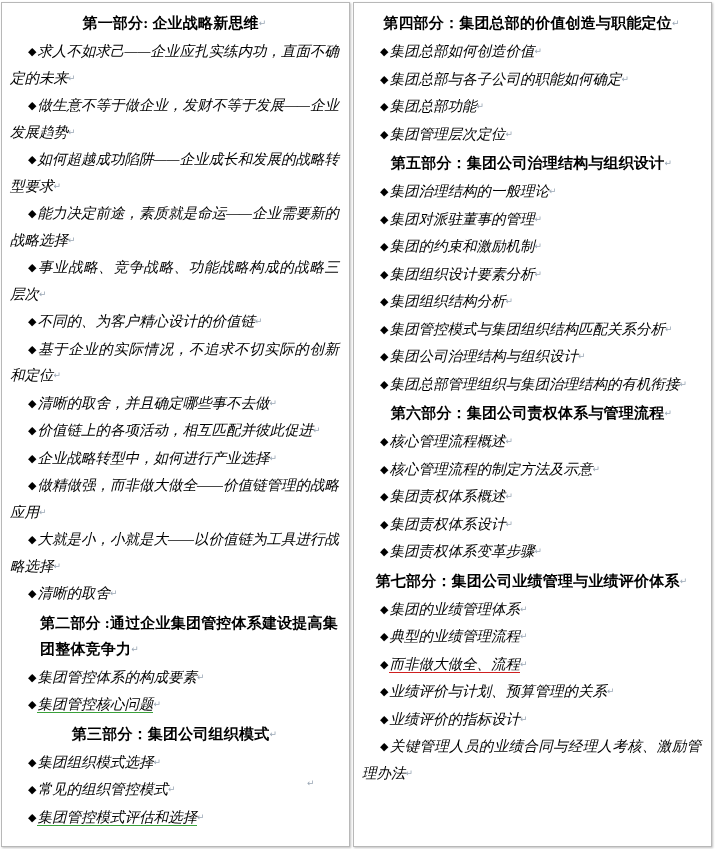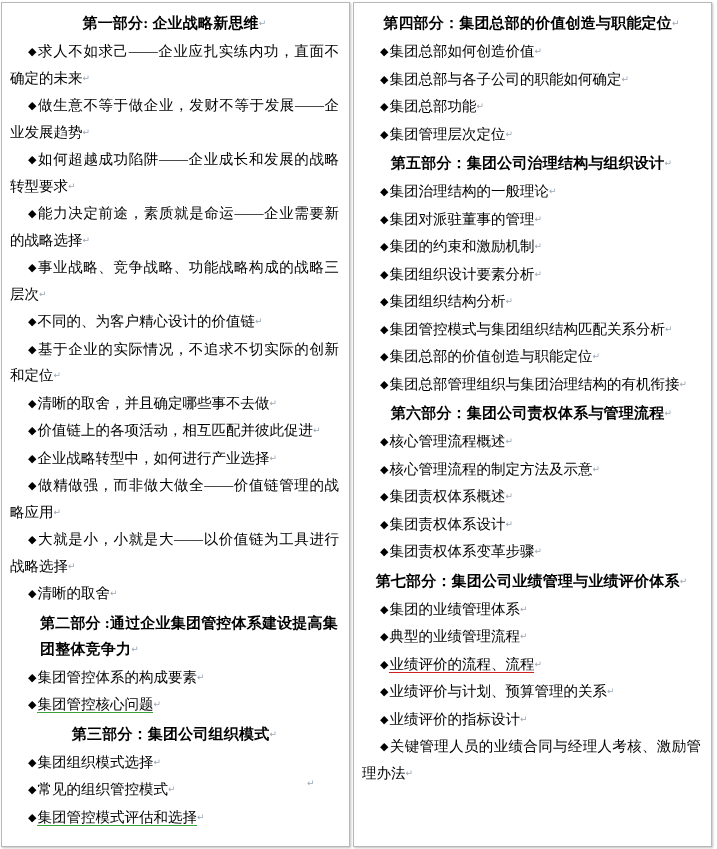--- a/index.html
+++ b/index.html
@@ -53,20 +53,21 @@
     text-align: left;
     padding-left: 30px;
   }
   .item {
     font-size: 14.5px;
     line-height: 25.5px;
     text-indent: 18px;
     margin: 0;
     padding: 0;
     text-align: justify;
+    font-style: italic;
   }
   .item .bullet {
     font-family: "DejaVu Sans", sans-serif;
     font-size: 11px;
     position: relative;
     top: -1px;
     padding-right: 1px;
   }
   .item .cr {
     font-family: "DejaVu Sans", sans-serif;
@@ -169,21 +170,21 @@
     <div class="item"><span class="bullet">◆</span><span>集团对派驻董事的管理</span><span class="cr">↵</span></div>
 
     <div class="item"><span class="bullet">◆</span><span>集团的约束和激励机制</span><span class="cr">↵</span></div>
 
     <div class="item"><span class="bullet">◆</span><span>集团组织设计要素分析</span><span class="cr">↵</span></div>
 
     <div class="item"><span class="bullet">◆</span><span>集团组织结构分析</span><span class="cr">↵</span></div>
 
     <div class="item"><span class="bullet">◆</span><span>集团管控模式与集团组织结构匹配关系分析</span><span class="cr">↵</span></div>
 
-    <div class="item"><span class="bullet">◆</span><span>集团总部的价值创造与职能定位</span><span class="cr">↵</span></div>
+    <div class="item"><span class="bullet">◆</span><span>集团公司治理结构与组织设计</span><span class="cr">↵</span></div>
 
     <div class="item"><span class="bullet">◆</span><span>集团总部管理组织与集团治理结构的有机衔接</span><span class="cr">↵</span></div>
 
     <div class="heading"><span>第六部分：集团公司责权体系与管理流程</span><span class="cr">↵</span></div>
 
     <div class="item"><span class="bullet">◆</span><span>核心管理流程概述</span><span class="cr">↵</span></div>
 
     <div class="item"><span class="bullet">◆</span><span>核心管理流程的制定方法及示意</span><span class="cr">↵</span></div>
 
     <div class="item"><span class="bullet">◆</span><span>集团责权体系概述</span><span class="cr">↵</span></div>
@@ -191,21 +192,21 @@
     <div class="item"><span class="bullet">◆</span><span>集团责权体系设计</span><span class="cr">↵</span></div>
 
     <div class="item"><span class="bullet">◆</span><span>集团责权体系变革步骤</span><span class="cr">↵</span></div>
 
     <div class="heading"><span>第七部分：集团公司业绩管理与业绩评价体系</span><span class="cr">↵</span></div>
 
     <div class="item"><span class="bullet">◆</span><span>集团的业绩管理体系</span><span class="cr">↵</span></div>
 
     <div class="item"><span class="bullet">◆</span><span>典型的业绩管理流程</span><span class="cr">↵</span></div>
 
-    <div class="item"><span class="bullet">◆</span><span class="ul-red">业绩评价的流程、流程</span><span class="cr">↵</span></div>
+    <div class="item"><span class="bullet">◆</span><span class="ul-red">而非做大做全、流程</span><span class="cr">↵</span></div>
 
     <div class="item"><span class="bullet">◆</span><span>业绩评价与计划、预算管理的关系</span><span class="cr">↵</span></div>
 
     <div class="item"><span class="bullet">◆</span><span>业绩评价的指标设计</span><span class="cr">↵</span></div>
 
     <div class="item"><span class="bullet">◆</span><span>关键管理人员的业绩合同与经理人考核、激励管理办法</span><span class="cr">↵</span></div>
 
   </div>
 
 </div>

